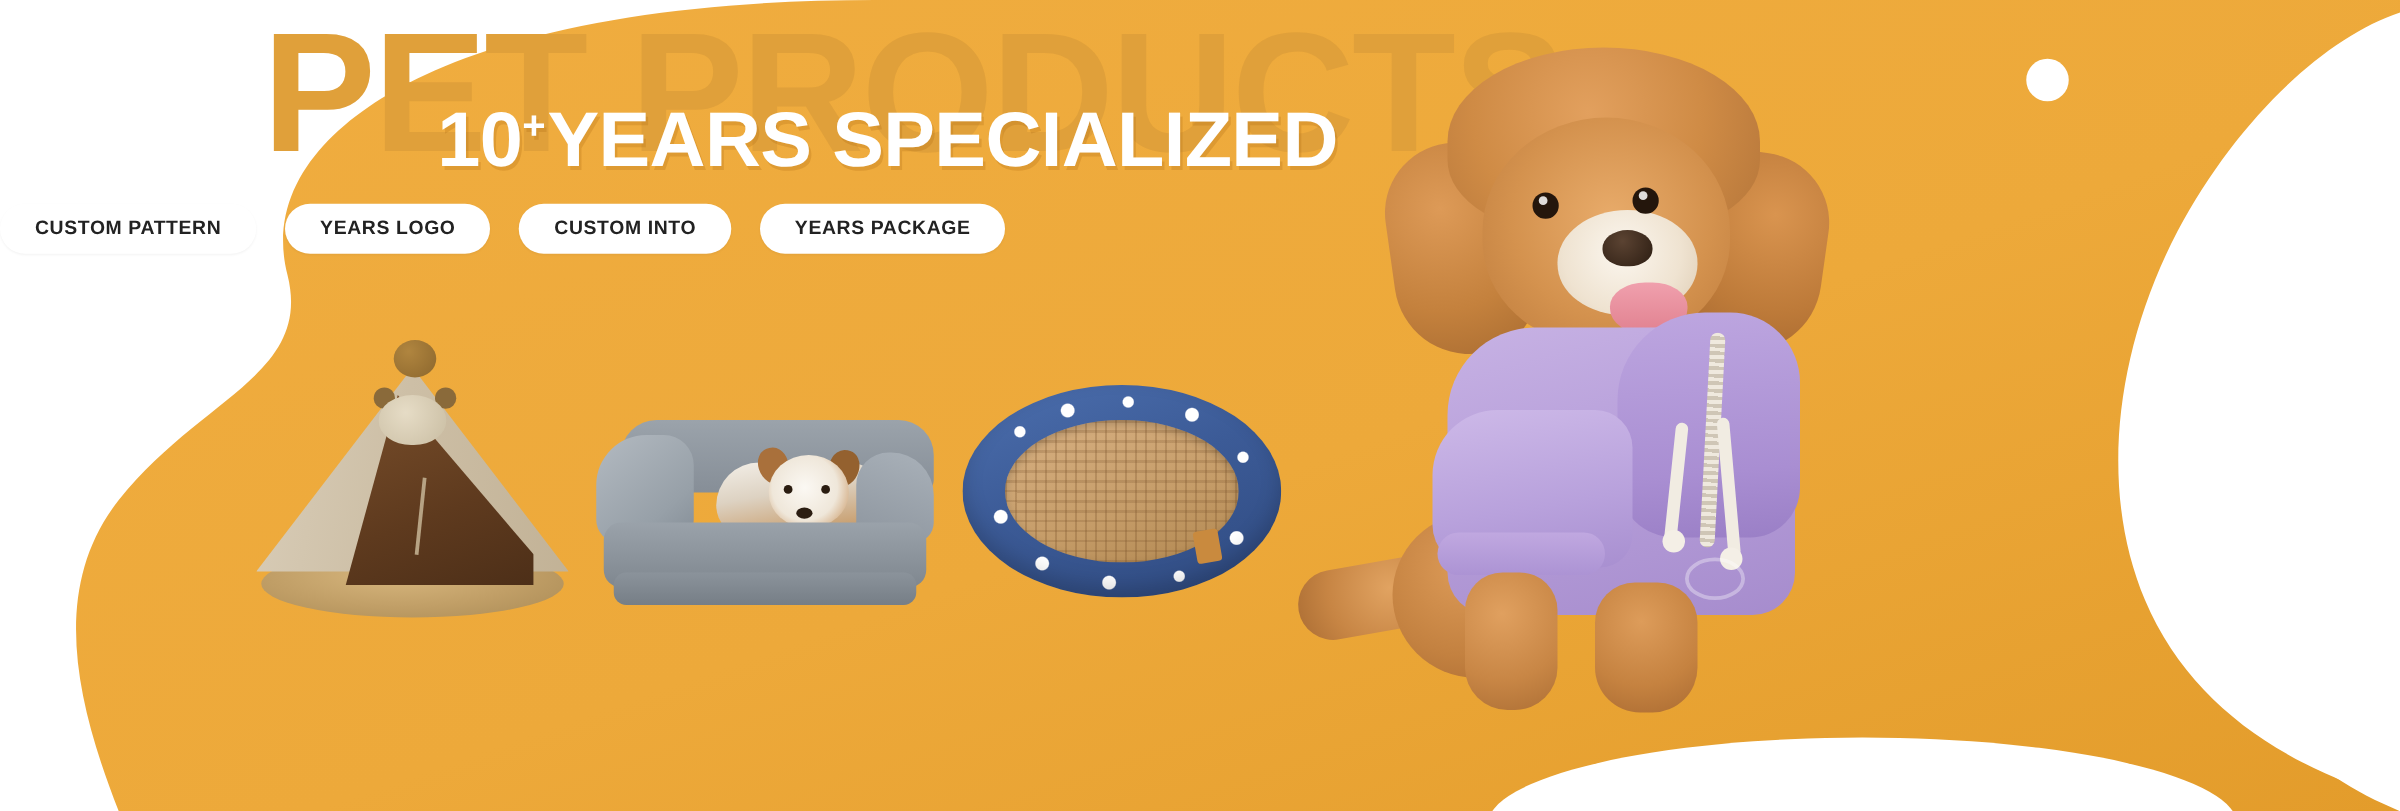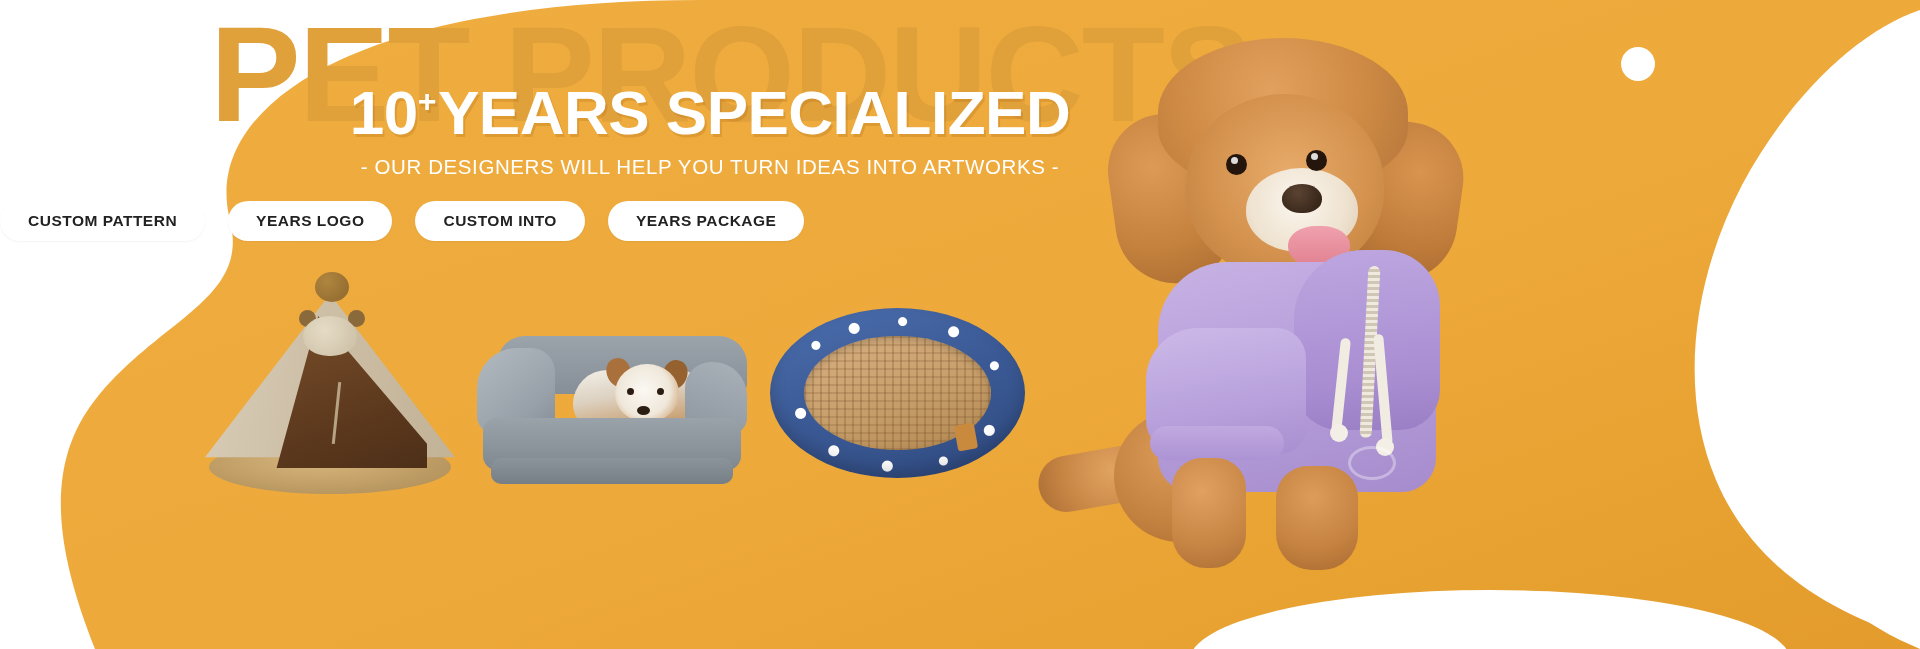--- a/index.html
+++ b/index.html
@@ -427,21 +427,20 @@
     <div class="pd-cuff"></div>
     <div class="pd-legL"></div>
     <div class="pd-legR"></div>
   </div>
 
   <div class="copy">
 
     <div class="headline"><span>10</span><span class="plus">+</span><span>YEARS SPECIALIZED</span></div>
 
 
-    <div class="tagline">- OUR DESIGNERS WILL HELP YOU TURN IDEAS INTO ARTWORKS -</div>
 
     <div class="pills">
       <div class="pill">CUSTOM PATTERN</div>
       <div class="pill">YEARS LOGO</div>
       <div class="pill">CUSTOM INTO</div>
       <div class="pill">YEARS PACKAGE</div>
     </div>
 
   </div>
 

